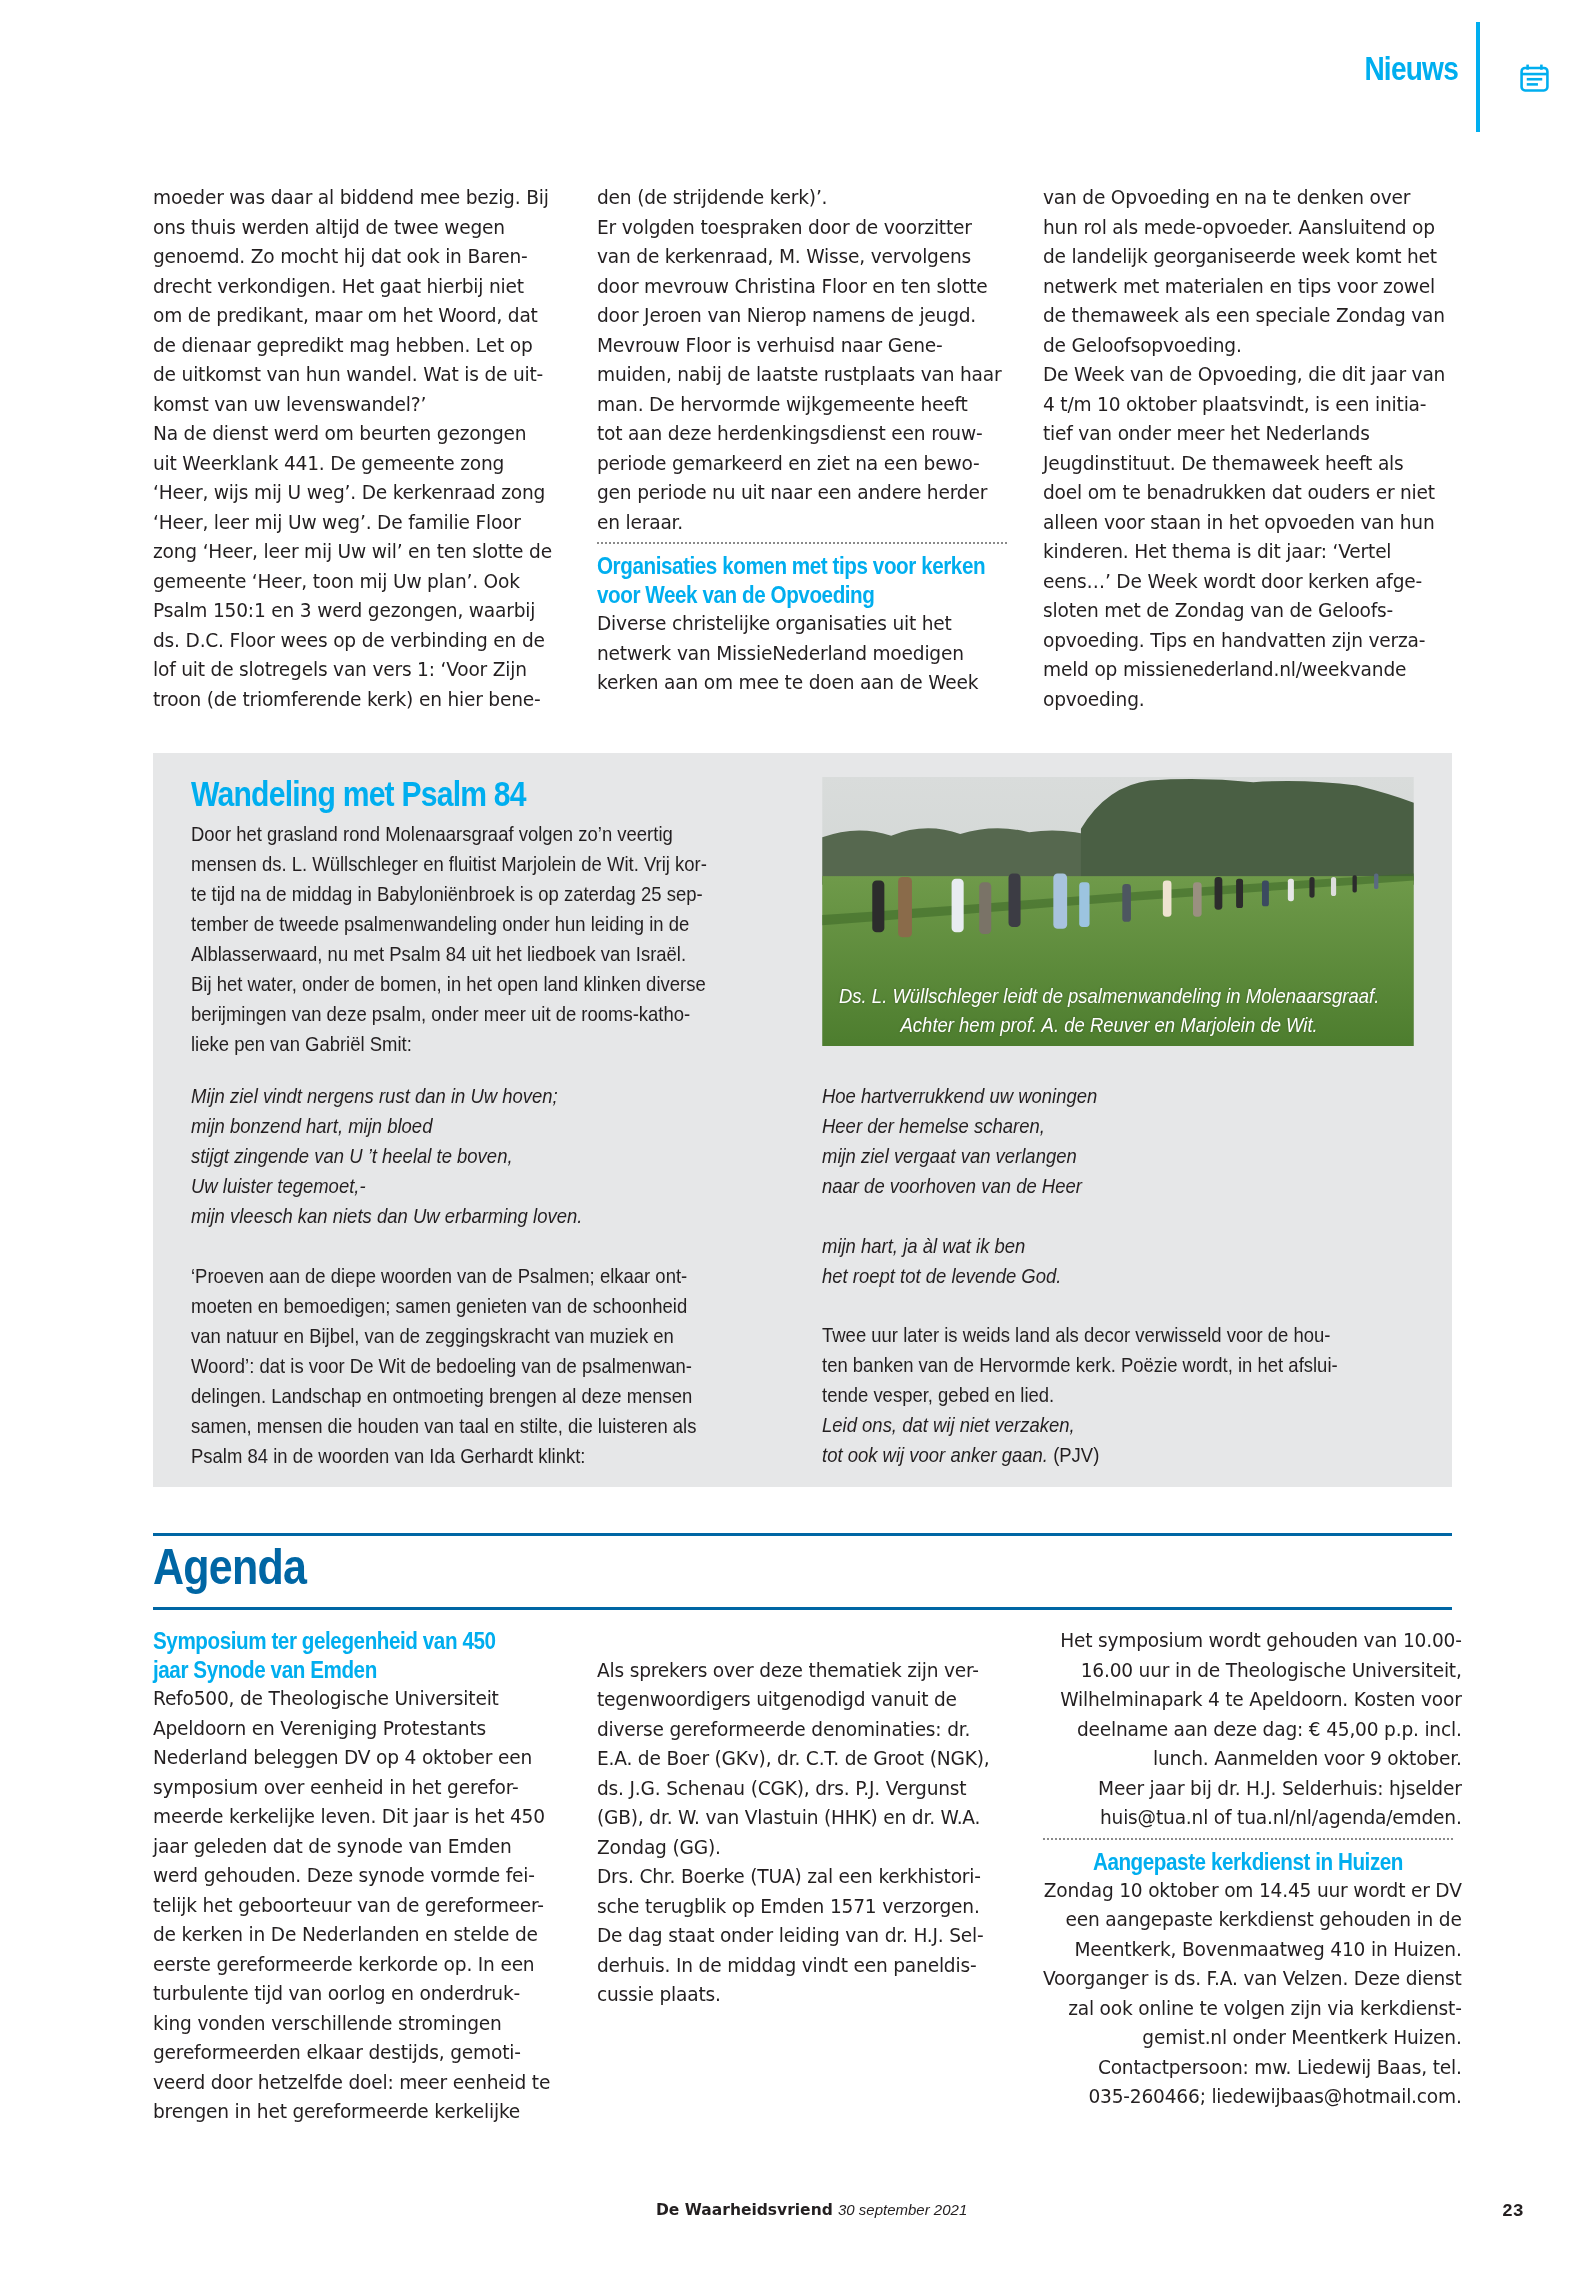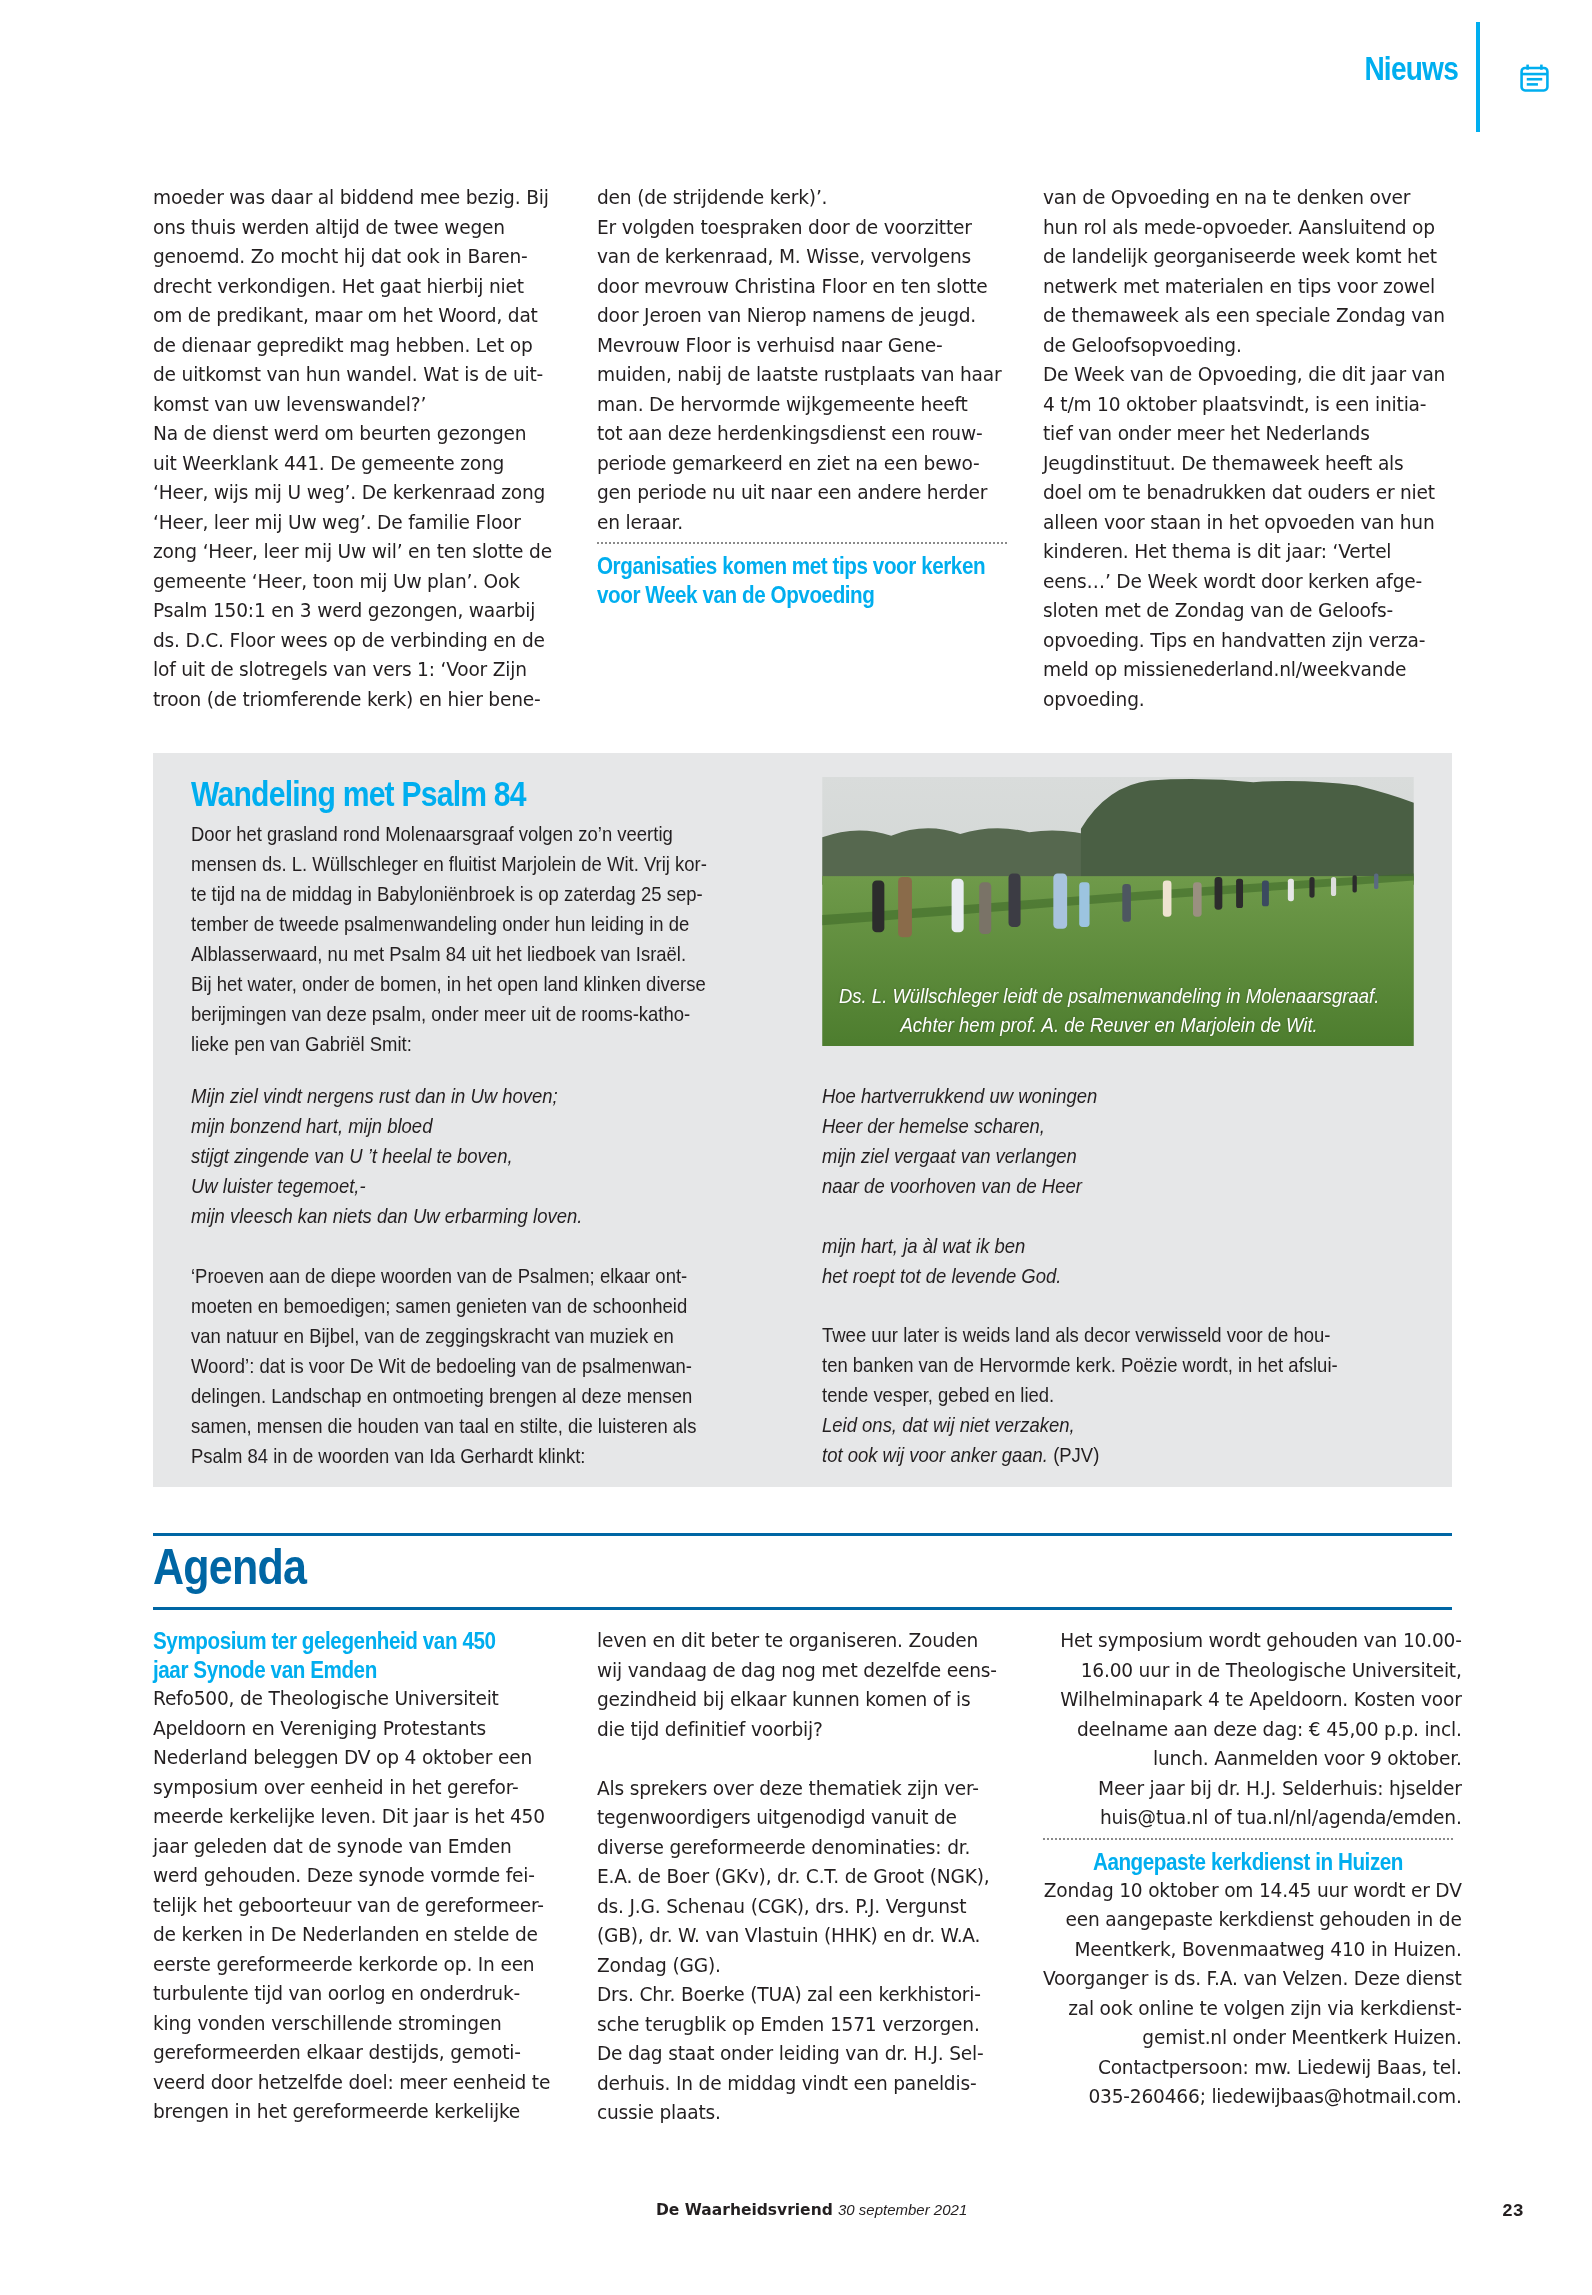--- a/index.html
+++ b/index.html
@@ -108,20 +108,25 @@
       <span class="line">man. De hervormde wijkgemeente heeft</span>
       <span class="line">tot aan deze herdenkingsdienst een rouw-</span>
       <span class="line">periode gemarkeerd en ziet na een bewo-</span>
       <span class="line">gen periode nu uit naar een andere herder</span>
       <span class="line">en leraar.</span>
     </div>
   <div class="dotrule"></div>
   <div class="subhead">
       <span class="line">Organisaties komen met tips voor kerken</span>
       <span class="line">voor Week van de Opvoeding</span>
+    </div>
+  <div>
+      <span class="line">Diverse christelijke organisaties uit het</span>
+      <span class="line">netwerk van MissieNederland moedigen</span>
+      <span class="line">kerken aan om mee te doen aan de Week</span>
     </div>
 </div>
 
 <div class="col col3">
     <span class="line">van de Opvoeding en na te denken over</span>
     <span class="line">hun rol als mede-opvoeder. Aansluitend op</span>
     <span class="line">de landelijk georganiseerde week komt het</span>
     <span class="line">netwerk met materialen en tips voor zowel</span>
     <span class="line">de themaweek als een speciale Zondag van</span>
     <span class="line">de Geloofsopvoeding.</span>
@@ -263,26 +268,20 @@
       <span class="line">eerste gereformeerde kerkorde op. In een</span>
       <span class="line">turbulente tijd van oorlog en onderdruk-</span>
       <span class="line">king vonden verschillende stromingen</span>
       <span class="line">gereformeerden elkaar destijds, gemoti-</span>
       <span class="line">veerd door hetzelfde doel: meer eenheid te</span>
       <span class="line">brengen in het gereformeerde kerkelijke</span>
     </div>
 </div>
 
 <div class="acol acol2">
-  <div>
-      <span class="line">leven en dit beter te organiseren. Zouden</span>
-      <span class="line">wij vandaag de dag nog met dezelfde eens-</span>
-      <span class="line">gezindheid bij elkaar kunnen komen of is</span>
-      <span class="line">die tijd definitief voorbij?</span>
-    </div>
   <span class="blank"></span>
   <div>
       <span class="line">Als sprekers over deze thematiek zijn ver-</span>
       <span class="line">tegenwoordigers uitgenodigd vanuit de</span>
       <span class="line">diverse gereformeerde denominaties: dr.</span>
       <span class="line">E.A. de Boer (GKv), dr. C.T. de Groot (NGK),</span>
       <span class="line">ds. J.G. Schenau (CGK), drs. P.J. Vergunst</span>
       <span class="line">(GB), dr. W. van Vlastuin (HHK) en dr. W.A.</span>
       <span class="line">Zondag (GG).</span>
       <span class="line">Drs. Chr. Boerke (TUA) zal een kerkhistori-</span>

